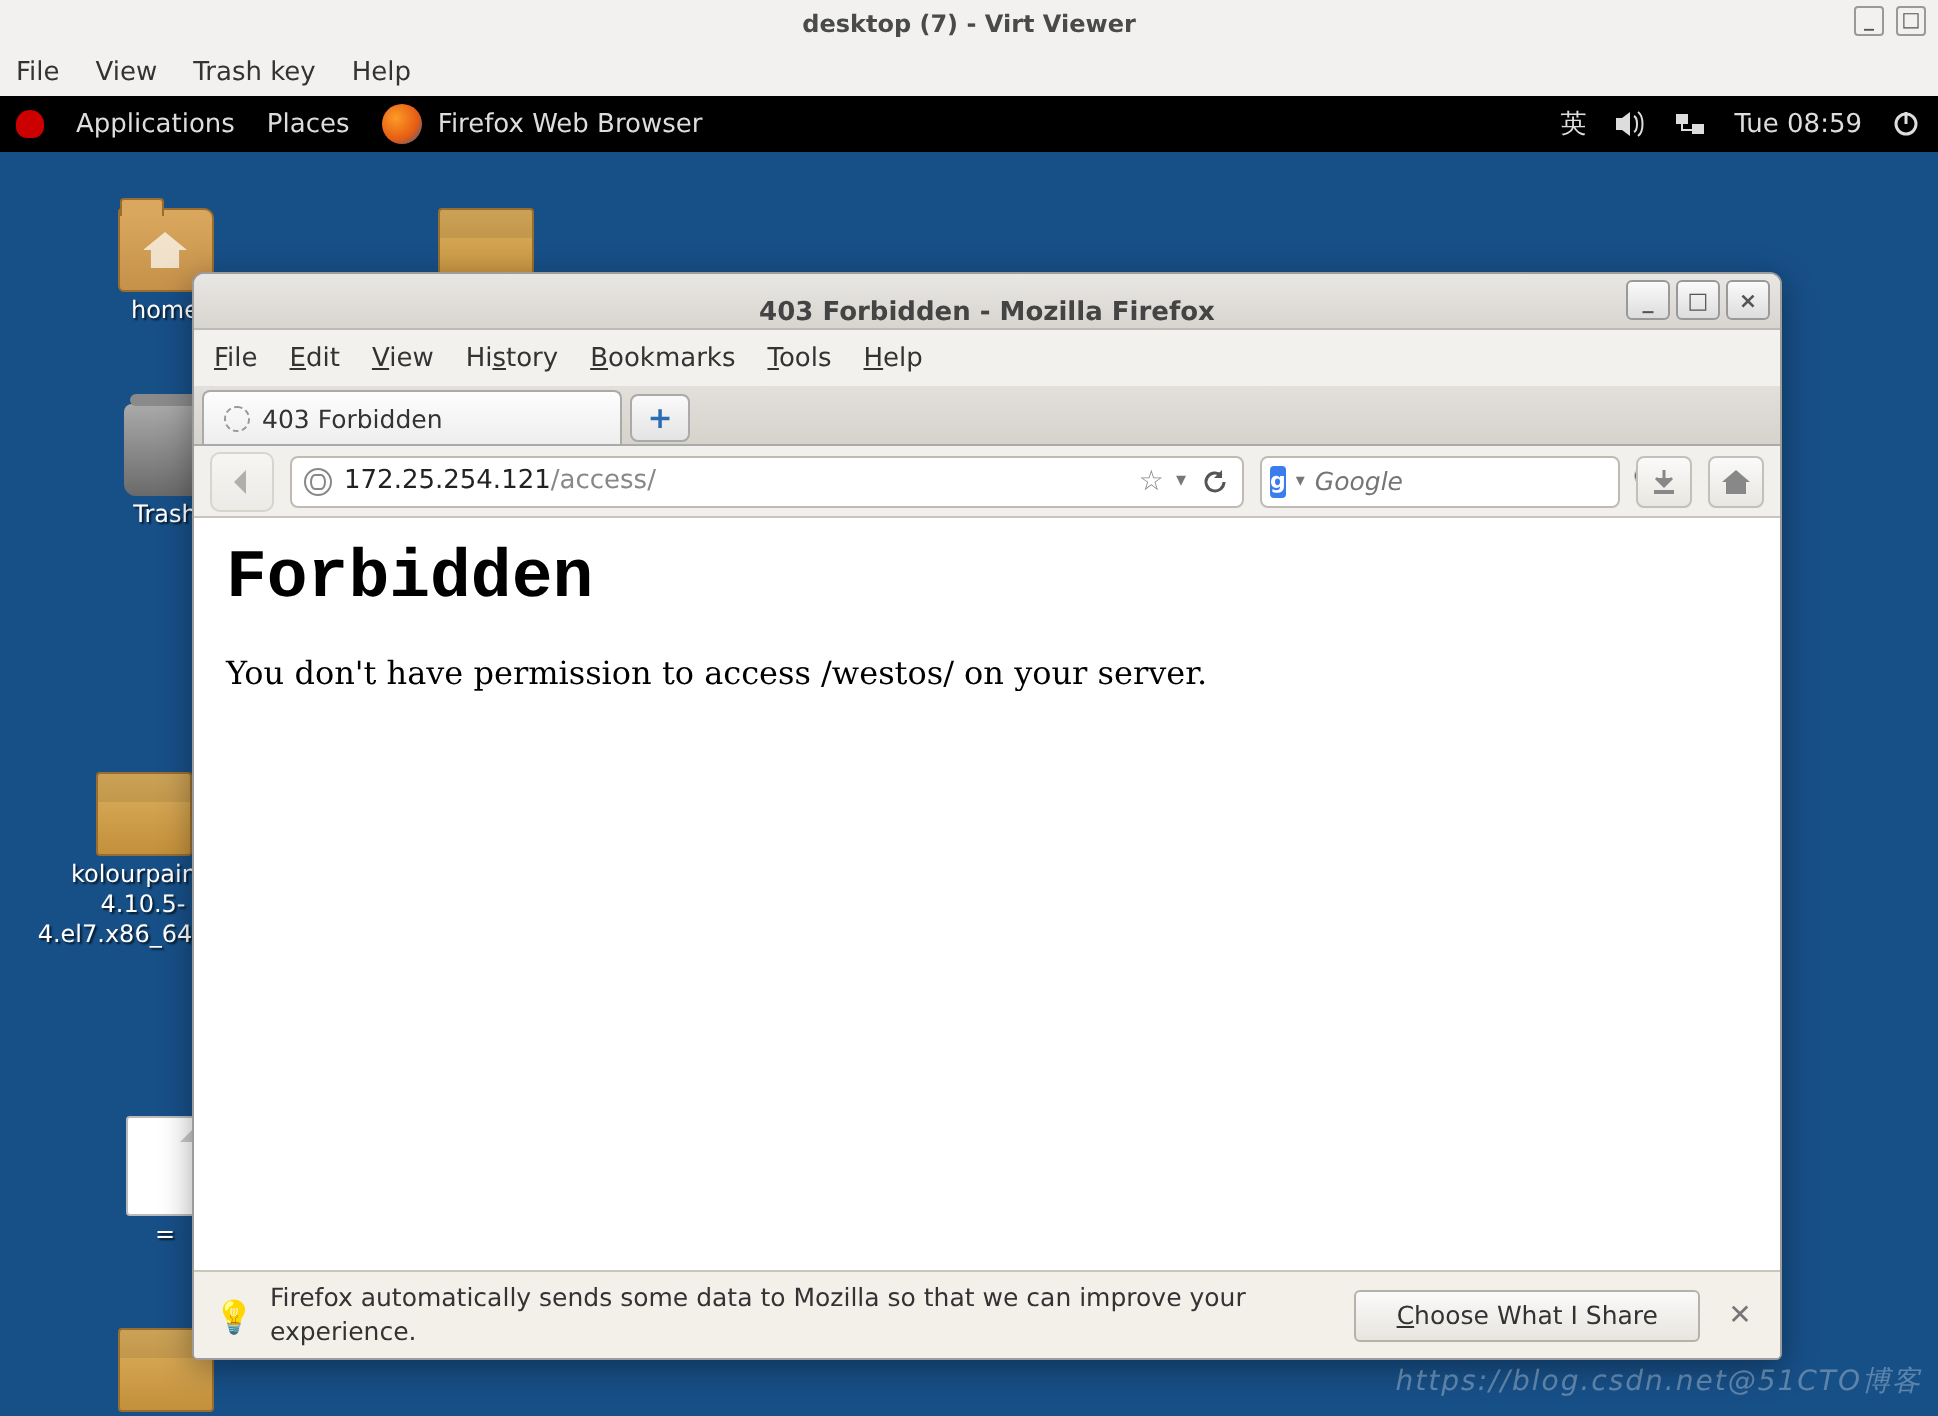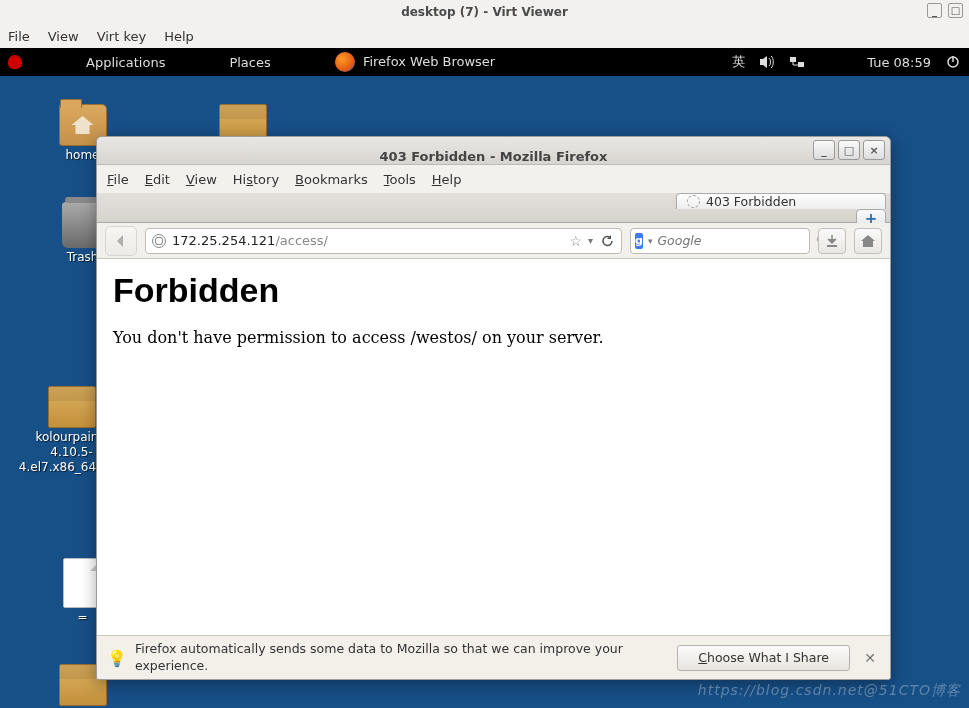--- a/index.html
+++ b/index.html
@@ -11,21 +11,21 @@
     .vctl { width: 15px; height: 15px; border: 1px solid #999; border-radius: 2px; display: flex; align-items: center; justify-content: center; font-size: 10px; cursor: pointer; color: #555; }
 
     .virt-menubar { height: 24px; background: #f2f1f0; display: flex; align-items: center; gap: 18px; padding: 0 8px; font-size: 13px; color: #333; }
     .virt-menubar span { cursor: pointer; }
 
     
     .gnome-bar { height: 28px; background: #000; color: #ddd; display: flex; align-items: center; font-size: 13px; padding: 0 8px; }
     .gnome-left { display: flex; align-items: center; gap: 16px; }
     .gnome-left .icon-redhat { width: 14px; height: 14px; background: #c00; border-radius: 50% 50% 40% 40%; display:inline-block; }
     .gnome-left .ff-icon { width: 20px; height: 20px; border-radius: 50%; background: radial-gradient(circle at 35% 35%, #fd9b27, #e55b13 60%, #2a5ea7 95%); display: inline-block; vertical-align: middle; }
-    .gnome-item { cursor: pointer; margin-left: 48px; }
+    .gnome-item { cursor: pointer; }
     .gnome-right { margin-left: auto; display: flex; align-items: center; gap: 14px; }
     .gnome-icon { width: 16px; height: 14px; display: inline-block; }
 
     
     .desktop { position: relative; height: calc(708px - 24px - 24px - 28px); background: #174f87; }
     .dicon { position: absolute; width: 105px; text-align: center; color: #fff; font-size: 12px; cursor: pointer; }
     .dicon .folder { width: 48px; height: 42px; margin: 0 auto 2px; background: linear-gradient(#d9a85e, #c6914a); border-radius: 2px 5px 3px 3px; position: relative; border:1px solid #9a6d2e;}
     .dicon .folder::before { content:''; position:absolute; top:-6px; left:0; width:20px; height:8px; background:#d9a85e; border-radius:2px 2px 0 0; border:1px solid #9a6d2e; border-bottom:none;}
     .dicon .home-emblem::after { content:''; position:absolute; inset:0; margin:auto; width:22px; height:18px; background:#fff; clip-path: polygon(50% 0, 100% 50%, 82% 50%, 82% 100%, 18% 100%, 18% 50%, 0 50%); opacity:.7;}
     .dicon .trash-bin { width: 42px; height: 46px; margin: 0 auto 2px; background: linear-gradient(#aaa, #6a6a6a); border-radius: 4px 4px 6px 6px; position:relative;}
@@ -38,21 +38,21 @@
 
     
     .ffwin { position: absolute; left: 96px; top: 60px; width: 795px; height: 544px; background: #fff; border: 1px solid #9c9c9c; border-radius: 6px 6px 3px 3px; box-shadow: 0 4px 16px rgba(0,0,0,.35); overflow:hidden; display:flex; flex-direction:column; }
     .ff-titlebar { height: 28px; background: linear-gradient(#e9e7e4, #d8d5d0); display:flex; align-items:flex-end; justify-content:center; font-size:13px; font-weight:bold; color:#444; position:relative; border-bottom:1px solid #bbb;}
     .ff-titlebar .wctl { position:absolute; right:5px; top:3px; display:flex; gap:3px; }
     .wbtn { width:22px; height:20px; border:1px solid #999; border-radius:3px; background:linear-gradient(#fafafa,#ddd); display:flex; align-items:center; justify-content:center; font-size:11px; cursor:pointer; color:#555;}
     .ff-menubar { height: 28px; display:flex; align-items:center; gap:16px; padding:0 10px; font-size:13px; color:#333; background:#f3f1ee; }
     .ff-menubar span { cursor:pointer; }
     .ff-menubar .ul { text-decoration: underline; }
 
-    .ff-tabs { height:30px; background:linear-gradient(#e3e0db,#d6d3cd); display:flex; align-items:flex-end; padding:0 4px; border-bottom:1px solid #aaa;flex-direction:column;}
+    .ff-tabs { height:30px; background:linear-gradient(#e3e0db,#d6d3cd); display:flex; align-items:flex-end; padding:0 4px; border-bottom:1px solid #aaa;}
     .ff-tab { height:27px; min-width:210px; background:linear-gradient(#fdfdfd,#eee); border:1px solid #aaa; border-bottom:none; border-radius:4px 4px 0 0; display:flex; align-items:center; padding:0 10px; gap:6px; font-size:12.5px; color:#333;}
     .ff-tab .dashed-circ { width:13px; height:13px; border:1px dashed #999; border-radius:50%;}
     .ff-newtab { width:30px; height:24px; margin-left:4px; margin-bottom:1px; border:1px solid #aaa; border-radius:4px; background:linear-gradient(#fafafa,#e4e4e4); display:flex; align-items:center; justify-content:center; color:#2a6db5; font-weight:bold; cursor:pointer; font-size:15px;}
 
     .ff-nav { height:36px; background:#f2f0ec; display:flex; align-items:center; padding:4px 8px; gap:8px; border-bottom:1px solid #c8c5bf;}
     .nav-btn { width:28px; height:26px; border:1px solid #c4c0b9; border-radius:4px; background:linear-gradient(#fafafa,#e9e7e2); display:flex; align-items:center; justify-content:center; cursor:pointer; color:#666;}
     .nav-btn.back { width:32px; height:30px; border-radius:5px; }
     .nav-disabled { opacity:.55; }
     .urlbar { flex:1; height:26px; border:1px solid #bfbbb4; border-radius:4px; background:#fff; display:flex; align-items:center; padding:0 6px; gap:6px; font-size:13px; }
     .urlbar .globe { width:14px; height:14px; border:1px solid #888; border-radius:50%; position:relative;}
@@ -61,21 +61,21 @@
     .urlbar .urltext .path { color:#888; }
     .urlbar .star { color:#888; font-size:14px; cursor:pointer;}
     .urlbar .menudrop { color:#777; font-size:10px; cursor:pointer;}
     .urlbar .reload { width:16px; height:16px; display:flex; align-items:center; justify-content:center; cursor:pointer; color:#555;}
     .searchbar { width:180px; height:26px; border:1px solid #bfbbb4; border-radius:4px; background:#fff; display:flex; align-items:center; padding:0 4px; gap:5px;}
     .searchbar .gbox{width:16px;height:16px;background:#3b7ded;border-radius:2px;display:flex;align-items:center;justify-content:center;color:#fff;font-size:11px;font-weight:bold;}
     .searchbar input { border:none; outline:none; flex:1; font-size:12.5px; color:#888; font-style:italic; background:transparent;}
     .searchbar .mag { color:#2a5ea7; font-size:14px; cursor:pointer;}
     
     .ff-content { flex:1; background:#fff; padding:12px 16px; overflow:auto; }
-    .ff-content h1 { font-family: Liberation Sans, sans-serif; font-size:34px; font-weight:bold; color:#000; margin-bottom:18px;}
+    .ff-content h1 { font-family: Liberation Mono, monospace; font-size:34px; font-weight:bold; color:#000; margin-bottom:18px;}
     .ff-content p { font-family: "DejaVu Serif", Georgia, serif; font-size:16px; color:#000;}
 
     .ff-infobar { height:44px; background:#f3f0ea; border-top:1px solid #cac6bd; display:flex; align-items:center; padding:4px 10px; gap:10px; font-size:12.5px; color:#333;}
     .ff-infobar .bulb { width:18px; height:18px; color:#bba030; font-size:16px;}
     .ff-infobar .msg { flex:1; line-height:1.3;}
     .ff-infobar .choose-btn { height:26px; padding:0 20px; border:1px solid #b6b2a9; border-radius:3px; background:linear-gradient(#fafafa,#e8e5de); font-size:12.5px; cursor:pointer; color:#333;}
     .ff-infobar .close-x { width:20px; height:20px; display:flex; align-items:center; justify-content:center; cursor:pointer; color:#777; font-size:14px;}
 
     .watermark { position:absolute; right:8px; bottom:8px; color:rgba(255,255,255,.3); font-size:14px; font-style:italic; letter-spacing:1px; }
 
@@ -88,21 +88,21 @@
   <span>desktop (7) - Virt Viewer</span>
   <div class="ctl">
     <div class="vctl">_</div>
     <div class="vctl">□</div>
   </div>
 </div>
 
 <div class="virt-menubar">
   <span>File</span>
   <span>View</span>
-  <span>Virt key</span>
+  <span>Trash key</span>
   <span>Help</span>
 </div>
 
 <div class="gnome-bar">
   <div class="gnome-left">
     <span class="icon-redhat"></span>
     <span class="gnome-item">Applications</span>
     <span class="gnome-item">Places</span>
     <span class="gnome-item">
       <span class="ff-icon"></span>

